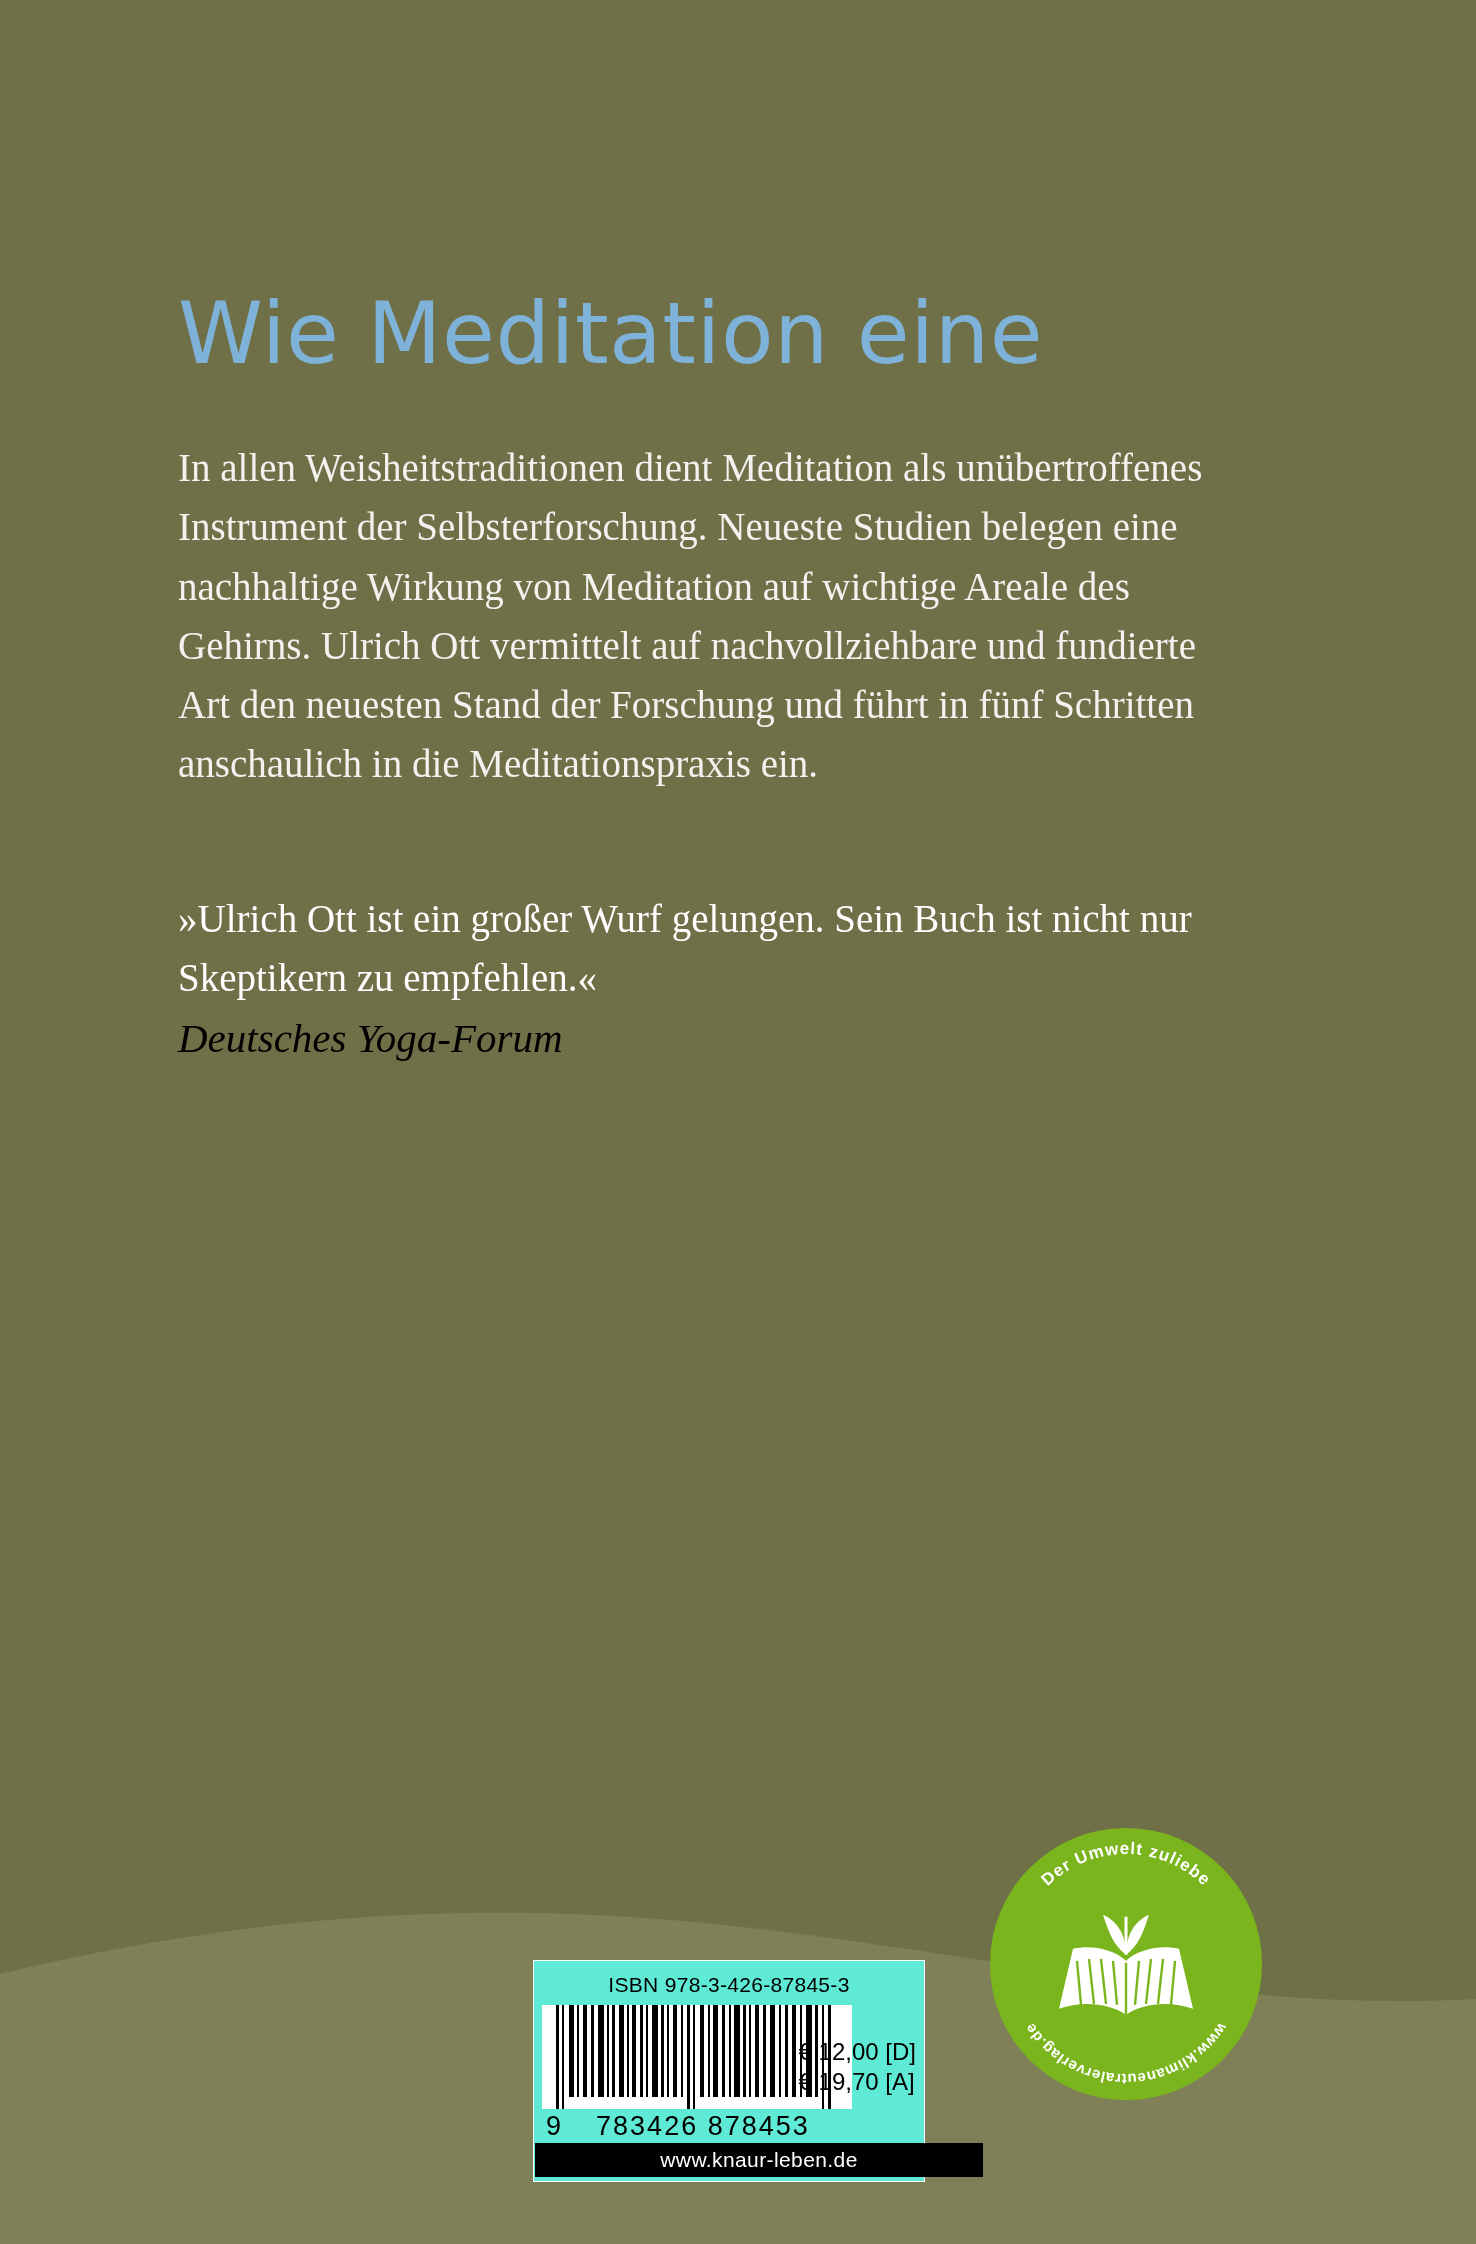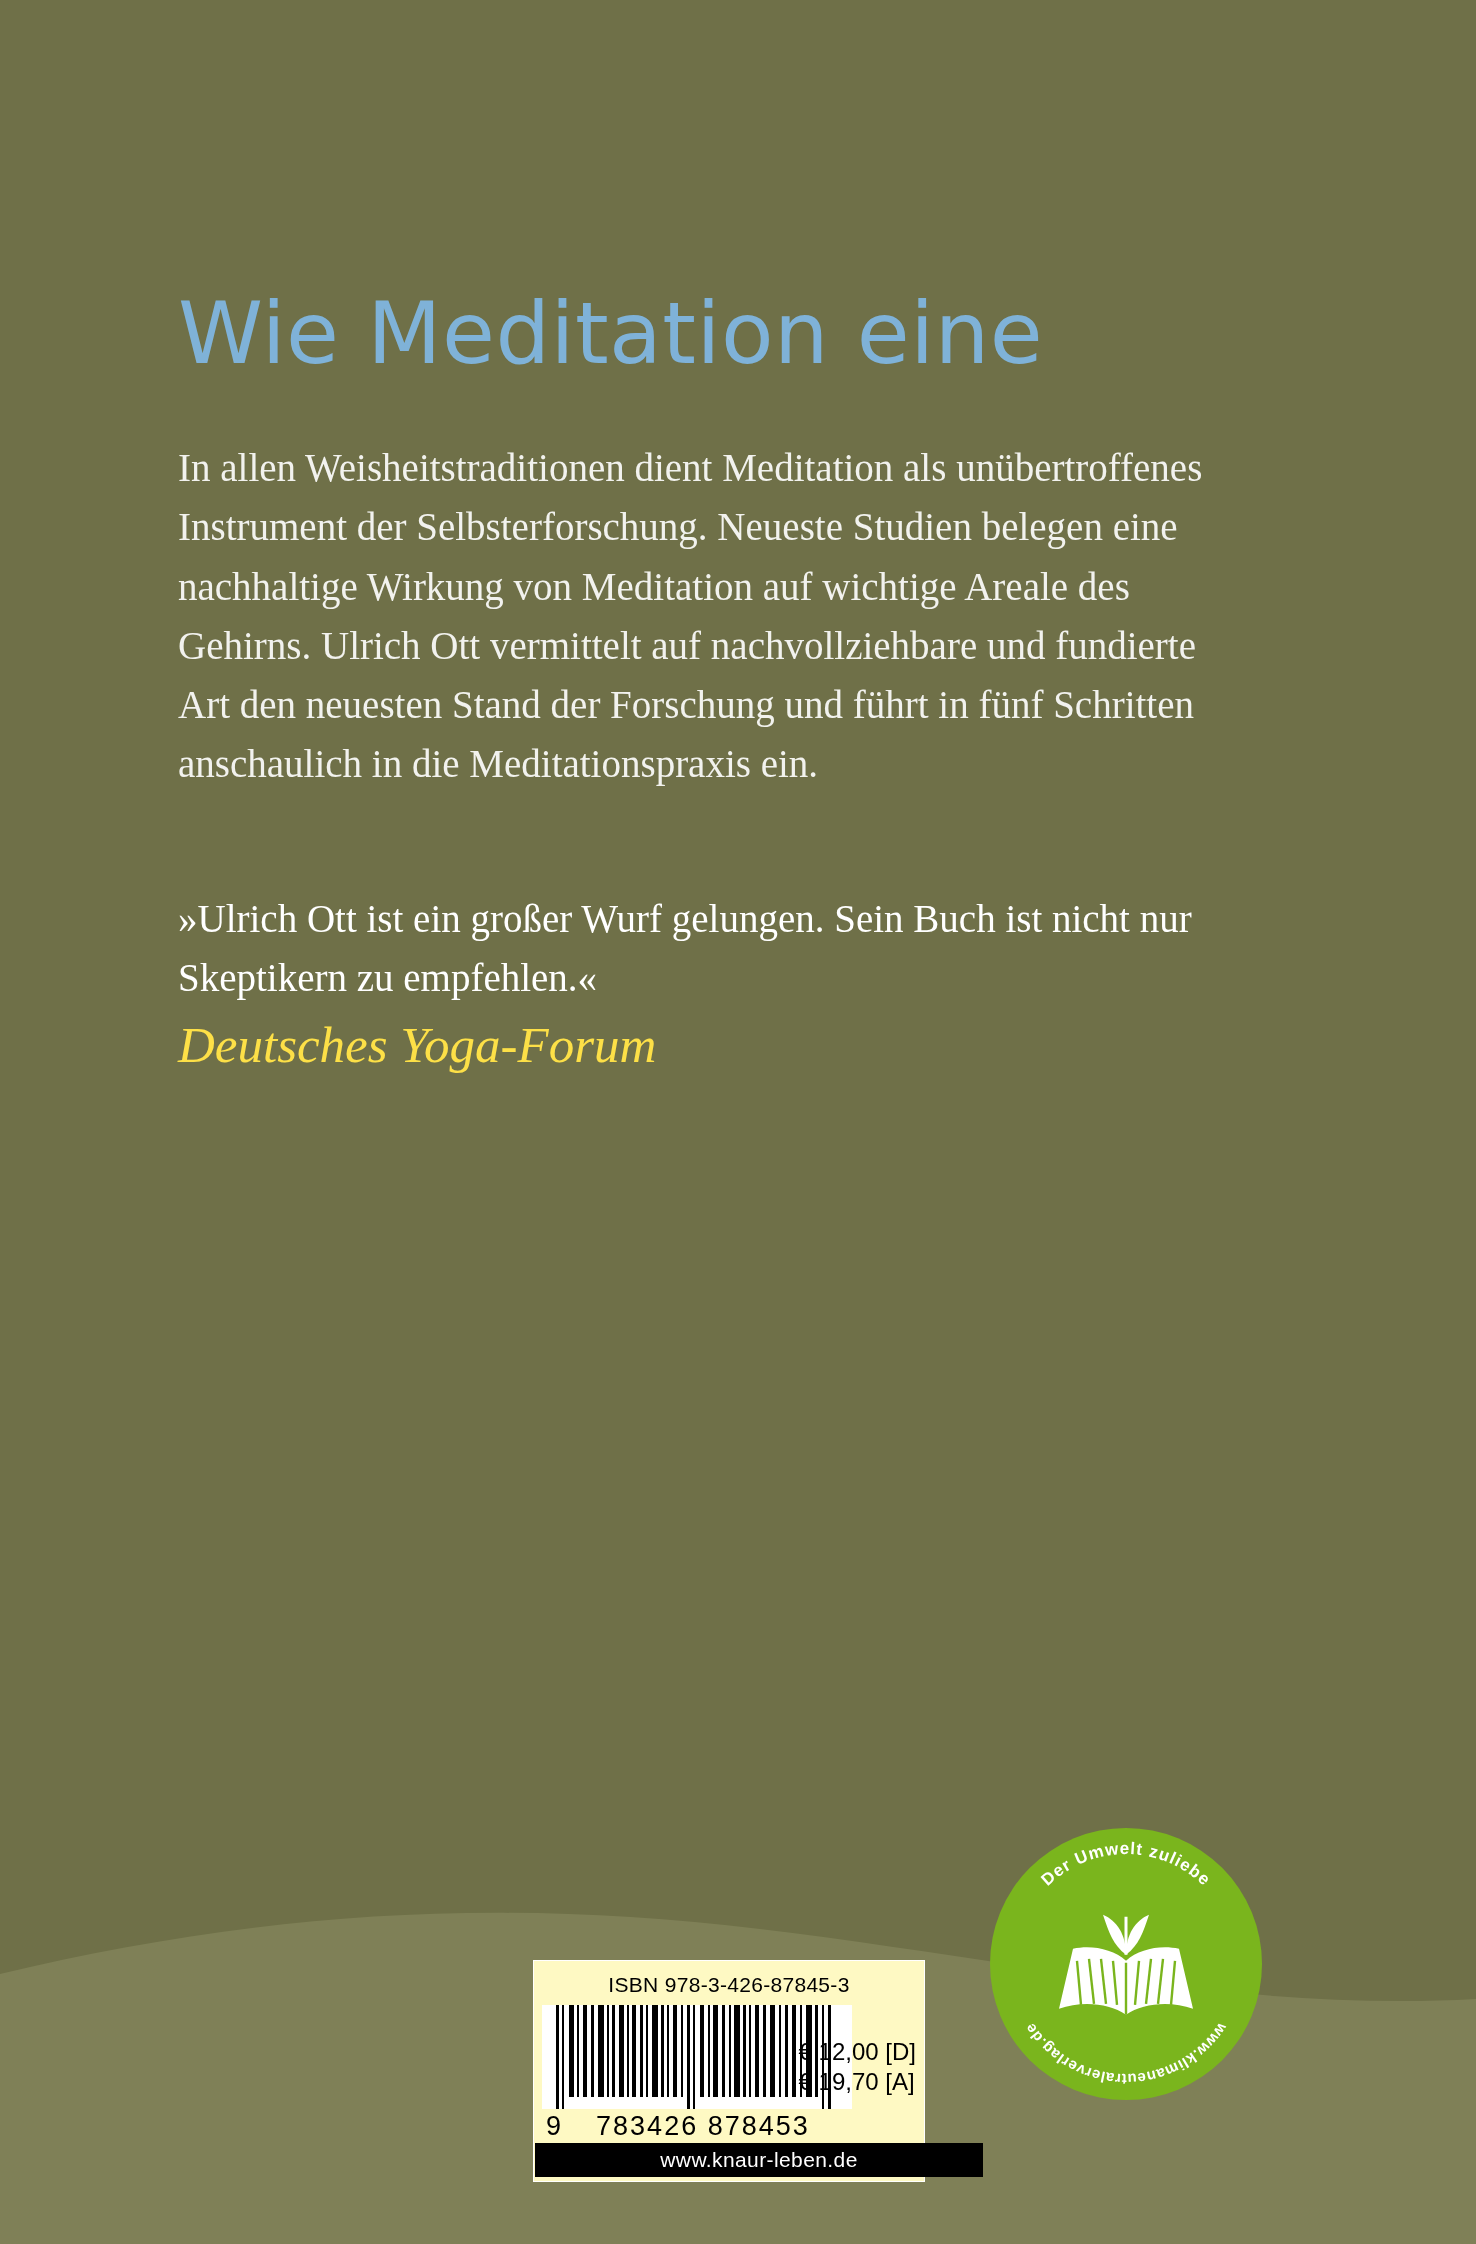--- a/index.html
+++ b/index.html
@@ -64,34 +64,34 @@
     font-family: "Liberation Serif", serif;
     font-size: 39px;
     line-height: 1.52;
     color: #ffffff;
     margin: 0;
     max-width: 1080px;
   }
   .quote-source {
     font-family: "Liberation Serif", serif;
     font-style: italic;
-    font-size: 51px;
+    font-size: 41px;
     line-height: 1.52;
-    color: #fde047;
+    color: #000000;
     margin: 0;
   }
 
   
   .barcode-box {
     position: absolute;
     left: 533px;
     top: 1960px;
     width: 392px;
     height: 222px;
-    background: #fef9c3;
+    background: #5eead4;
     box-sizing: border-box;
     border: 1px solid #ffffff;
   }
   .barcode-isbn {
     font-family: "Liberation Sans", sans-serif;
     font-size: 21px;
     color: #000000;
     text-align: center;
     padding-top: 12px;
     letter-spacing: 0.3px;

